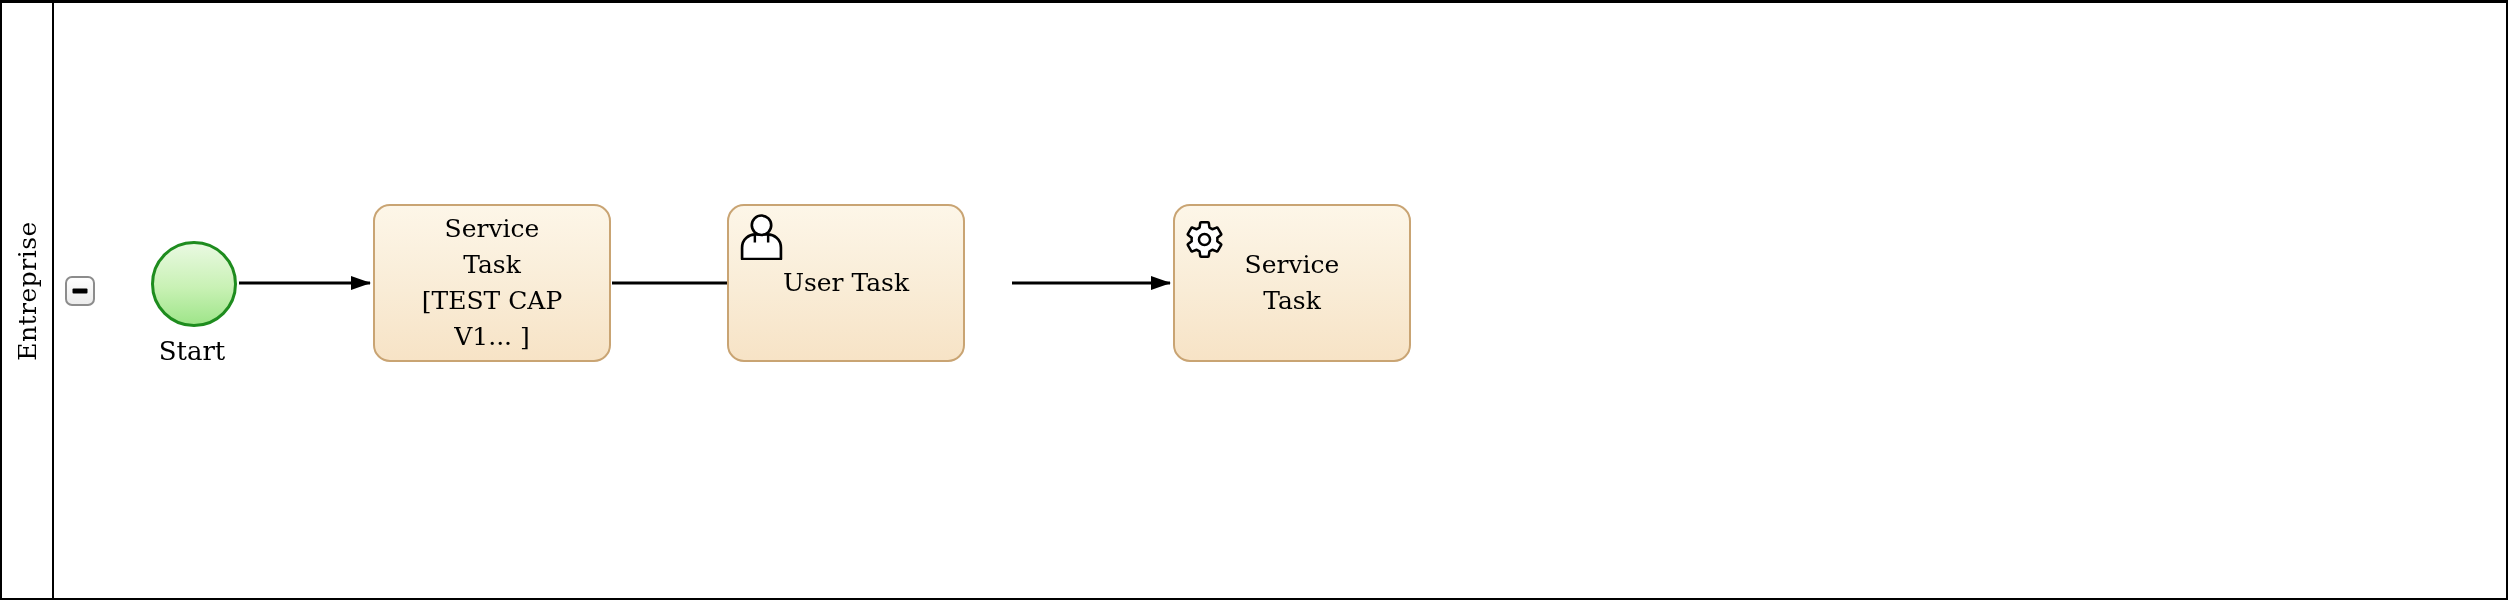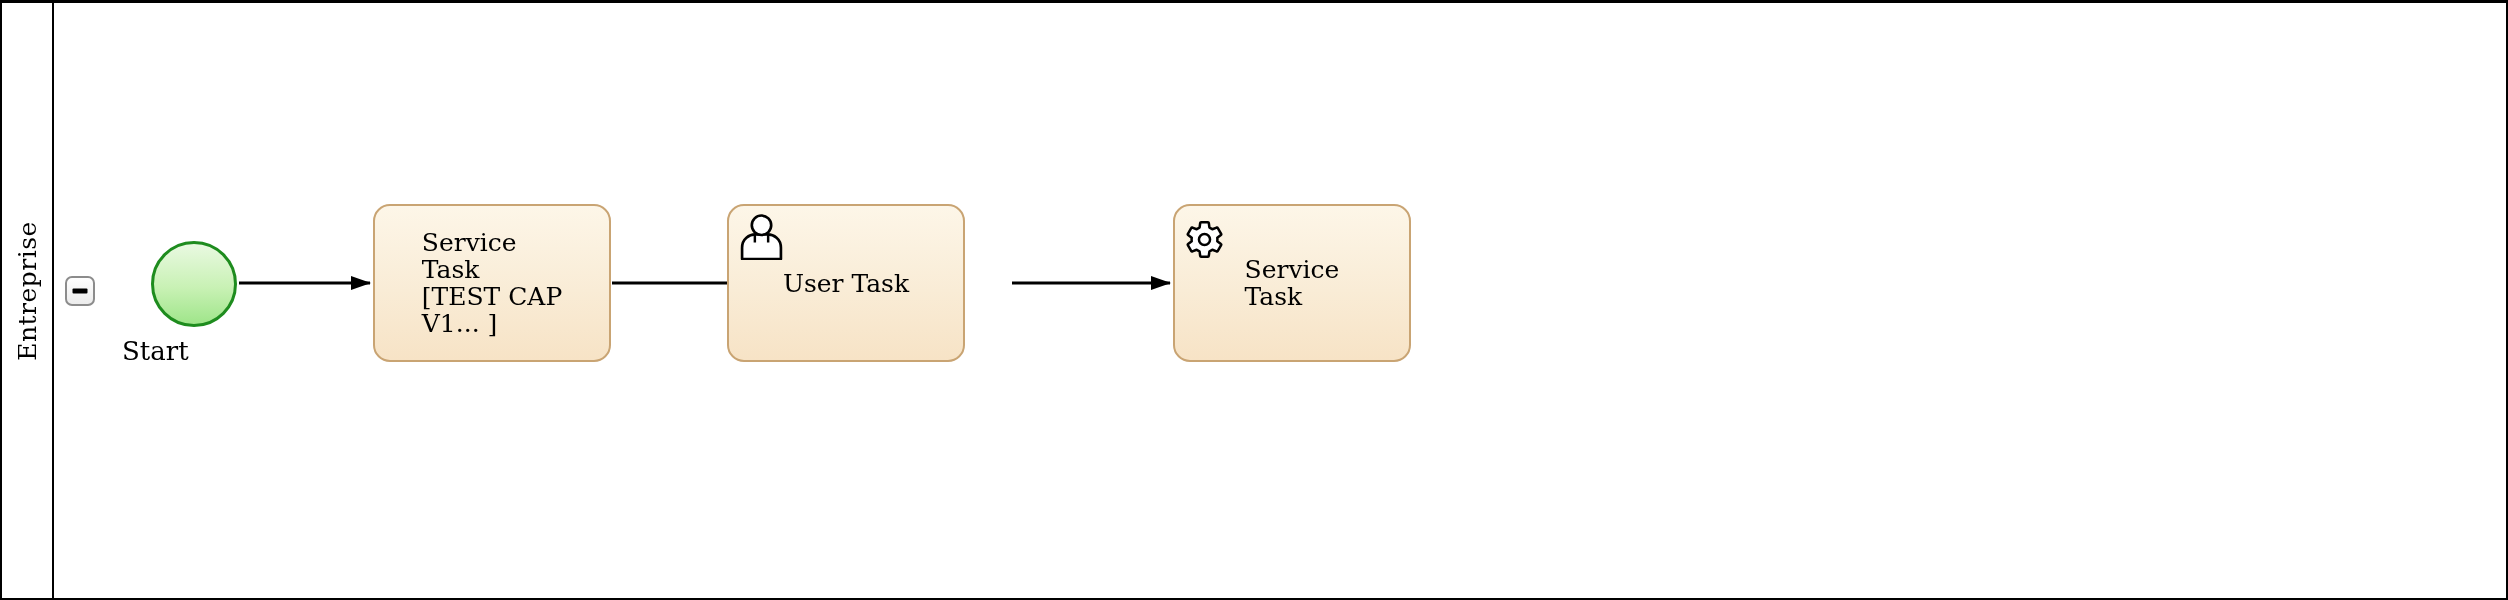--- a/index.html
+++ b/index.html
@@ -45,32 +45,32 @@
   .flows line{pointer-events:stroke;}
   
   .start-event{
     position:absolute;left:149px;top:238px;width:86px;height:86px;
     box-sizing:border-box;border-radius:50%;
     border:3px solid #1e8c1e;
     background:linear-gradient(180deg,#e9f9e1 0%,#c8f1b4 55%,#9fe58a 100%);
   }
   .start-label{
     position:absolute;left:120px;top:333px;width:140px;
-    font-size:26px;
+    text-align:center;font-size:26px;
   }
   
   .task{
     position:absolute;width:238px;height:158px;
     box-sizing:border-box;
     border:2.5px solid #c9a473;border-radius:17px;
     background:linear-gradient(180deg,#fdf6e8 0%,#f9ecd6 55%,#f7e3c6 100%);
     display:flex;align-items:center;justify-content:center;
   }
   .task-label{
-    text-align:left;font-size:25px;line-height:27px;
+    text-align:center;font-size:25px;line-height:36px;
     white-space:pre-line;
   }
   .task1{left:371px;top:201px;}
   .task2{left:725px;top:201px;}
   .task3{left:1171px;top:201px;}
   .corner-icon{position:absolute;}
   .user-icon{left:11px;top:8px;}
   .gear-icon{left:6px;top:12px;}
 </style>
 </head>

